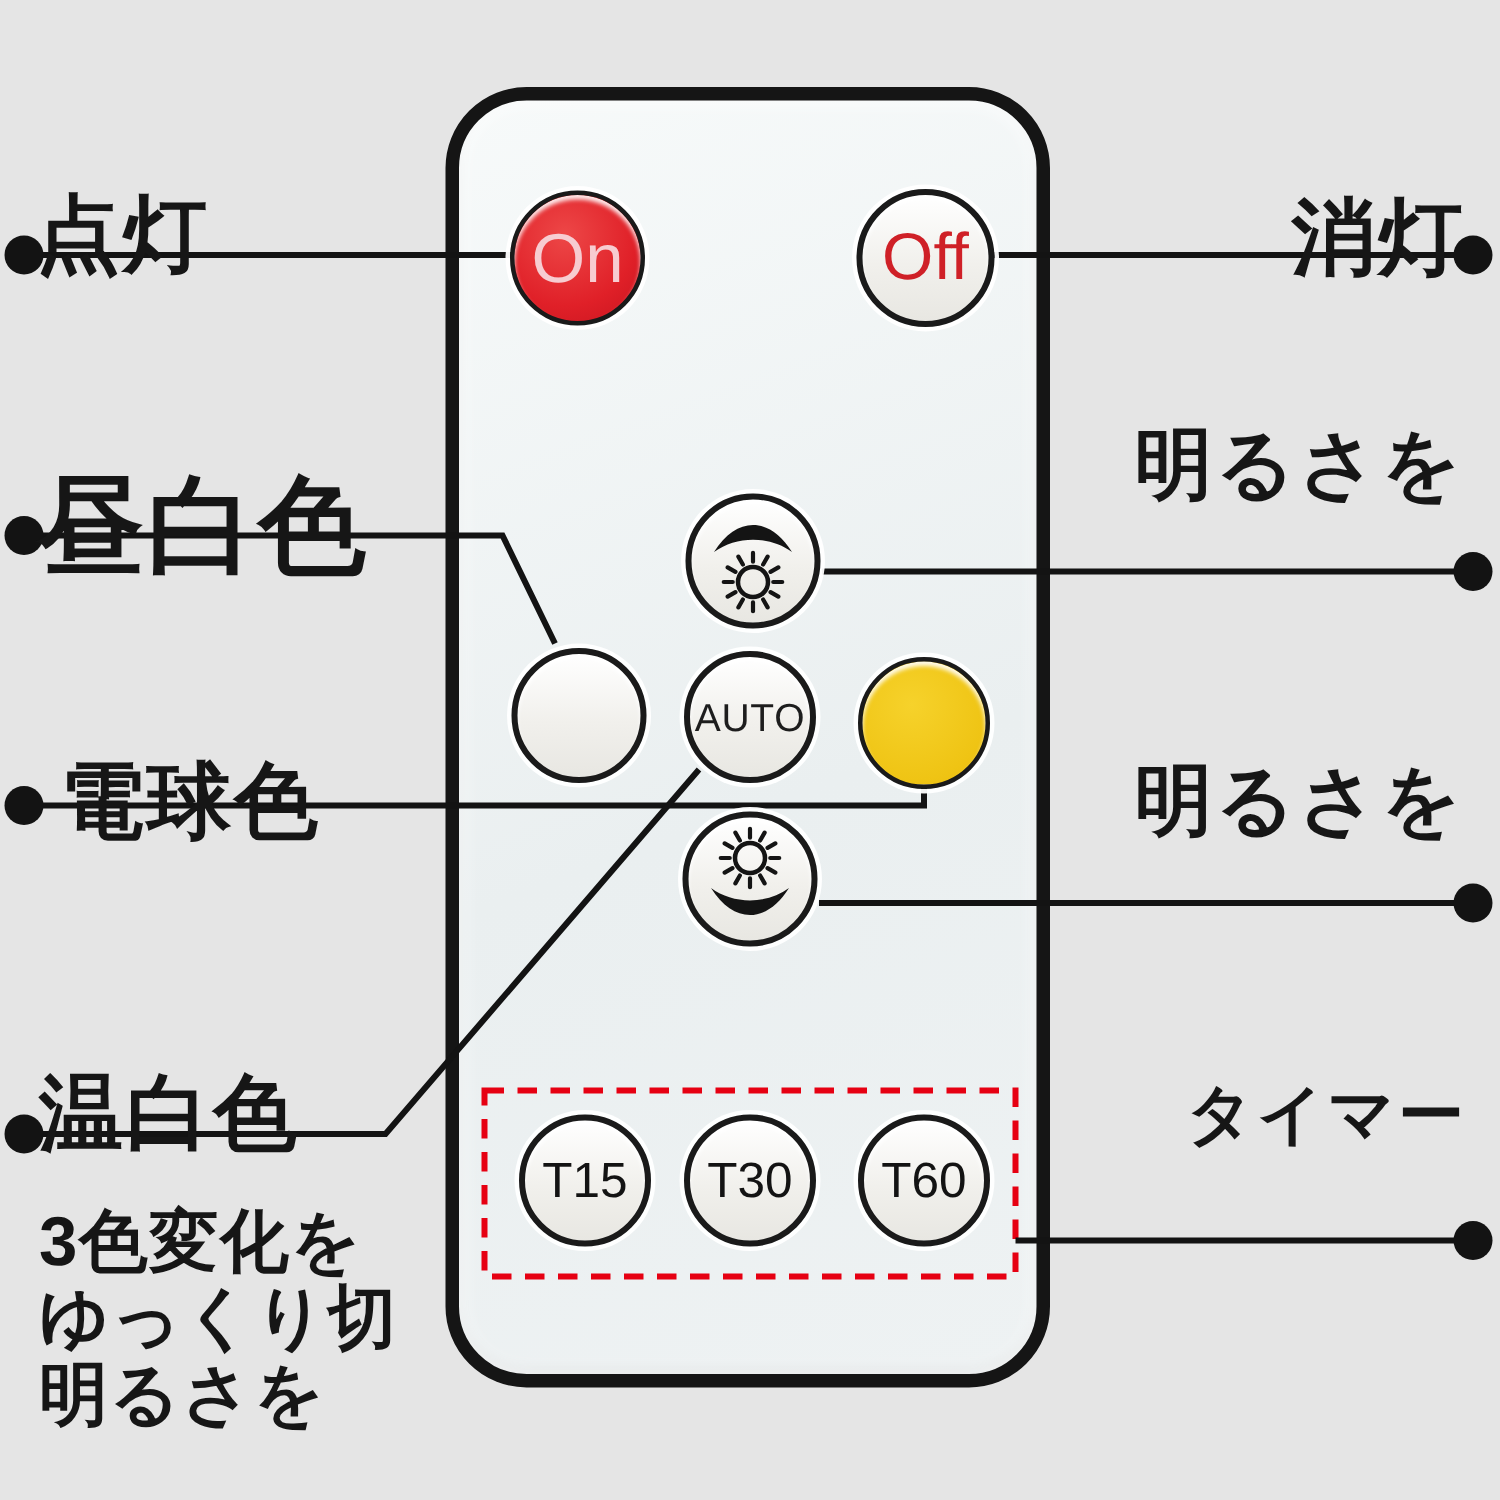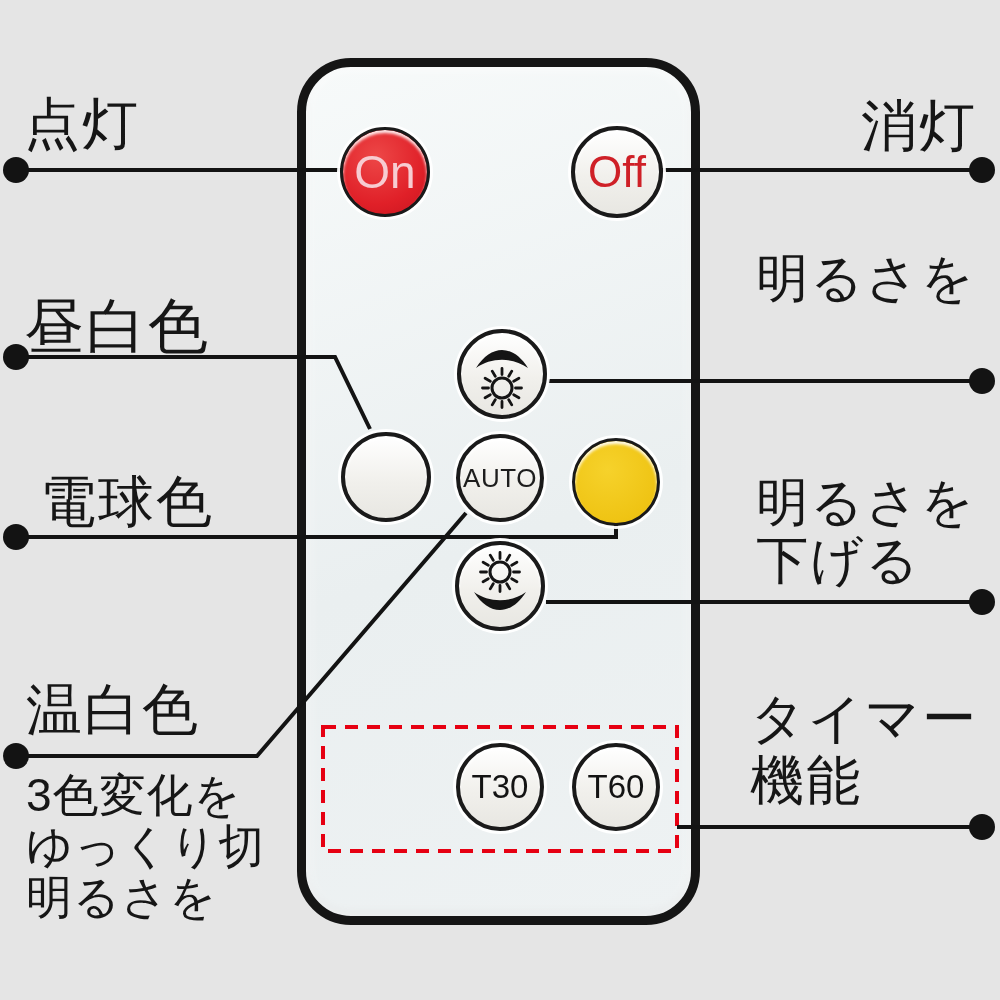--- a/index.html
+++ b/index.html
@@ -37,33 +37,34 @@
     left:572px;top:438px;width:88px;height:88px;border-width:3px;
     background:radial-gradient(circle at 40% 35%,#f6d22b 0%,#efc414 70%,#e8ba0c 100%);
   }
   .btn-down{left:455px;top:541px;width:90px;height:90px;}
   .btn-t15{left:346px;top:743px;width:88px;height:88px;font-size:33px;}
   .btn-t30{left:456px;top:743px;width:88px;height:88px;font-size:33px;}
   .btn-t60{left:572px;top:743px;width:88px;height:88px;font-size:33px;}
   .btn svg{display:block;}
   
   .lbl{
-    position:absolute;font-weight:400;letter-spacing:2px;color:#161616;line-height:1.06;
+    position:absolute;font-weight:700;letter-spacing:2px;color:#161616;line-height:1.06;
     white-space:nowrap;
+    margin-top:32px;
   }
   .lbl.right{}
   .lbl-on{left:24px;top:94px;font-size:56px;}
   .lbl-off{right:23px;top:96px;font-size:56px;}
-  .lbl-daylight{left:24px;top:295px;font-size:60px;}
+  .lbl-daylight{left:24px;top:281px;font-size:72px;}
   .lbl-bup{right:24px;top:249px;font-size:52px;line-height:1.12;}
   .lbl-bulb{left:40px;top:472px;font-size:56px;}
   .lbl-bdown{right:24px;top:473px;font-size:52px;line-height:1.12;}
   .lbl-warm{left:26px;top:680px;font-size:56px;}
   .lbl-autodesc{left:26px;top:770px;font-size:46px;line-height:1.11;letter-spacing:1px;}
-  .lbl-timer{right:22px;top:687px;font-size:54px;line-height:1.15;}
+  .lbl-timer{right:22px;top:687px;font-size:44px;line-height:1.15;}
 </style>
 </head>
 <body>
 
 <div class="stage">
 
   <div class="remote"></div>
 
   <svg class="overlay" width="1000" height="1000" viewBox="0 0 1000 1000">
     <rect x="323" y="727" width="354" height="124" fill="none" stroke="#e60012" stroke-width="4" stroke-dasharray="13 9"></rect>
@@ -112,46 +113,45 @@
   <div class="btn btn-down">
     <svg width="82" height="82" viewBox="-41 -41 82 82">
       <g transform="translate(0,-14)" stroke="#141414" fill="none">
         <circle r="10" stroke-width="3"></circle>
         <path stroke-width="2.8" stroke-linecap="round" d="M13.5 0L19.5 0M11.7 6.75L16.9 9.75M6.75 11.7L9.75 16.9M0 13.5L0 19.5M-6.75 11.7L-9.75 16.9M-11.7 6.75L-16.9 9.75M-13.5 0L-19.5 0M-11.7 -6.75L-16.9 -9.75M-6.75 -11.7L-9.75 -16.9M0 -13.5L0 -19.5M6.75 -11.7L9.75 -16.9M11.7 -6.75L16.9 -9.75"></path>
       </g>
       <path d="M-26 6 C-11 30, 11 30, 26 6 C11 17, -11 17, -26 6 Z" fill="#141414"></path>
     </svg>
   </div>
 
+  <div class="btn btn-t15">T15</div>
   <div class="btn btn-t30">T30</div>
   <div class="btn btn-t60">T60</div>
 
   <div class="lbl lbl-on">点灯</div>
 
   <div class="lbl lbl-off right">消灯</div>
 
   <div class="lbl lbl-daylight">昼白色</div>
 
   <div class="lbl lbl-bup right">
     <div>明るさを</div>
   </div>
 
   <div class="lbl lbl-bulb">電球色</div>
 
   <div class="lbl lbl-bdown right">
     <div>明るさを</div>
-    <div>下げる</div>
   </div>
 
   <div class="lbl lbl-warm">温白色</div>
 
   <div class="lbl lbl-autodesc">
     <div>3色変化を</div>
     <div>ゆっくり切</div>
     <div>明るさを</div>
   </div>
 
   <div class="lbl lbl-timer right">
     <div>タイマー</div>
-    <div>機能</div>
   </div>
 
 </div>
 
 </body></html>

